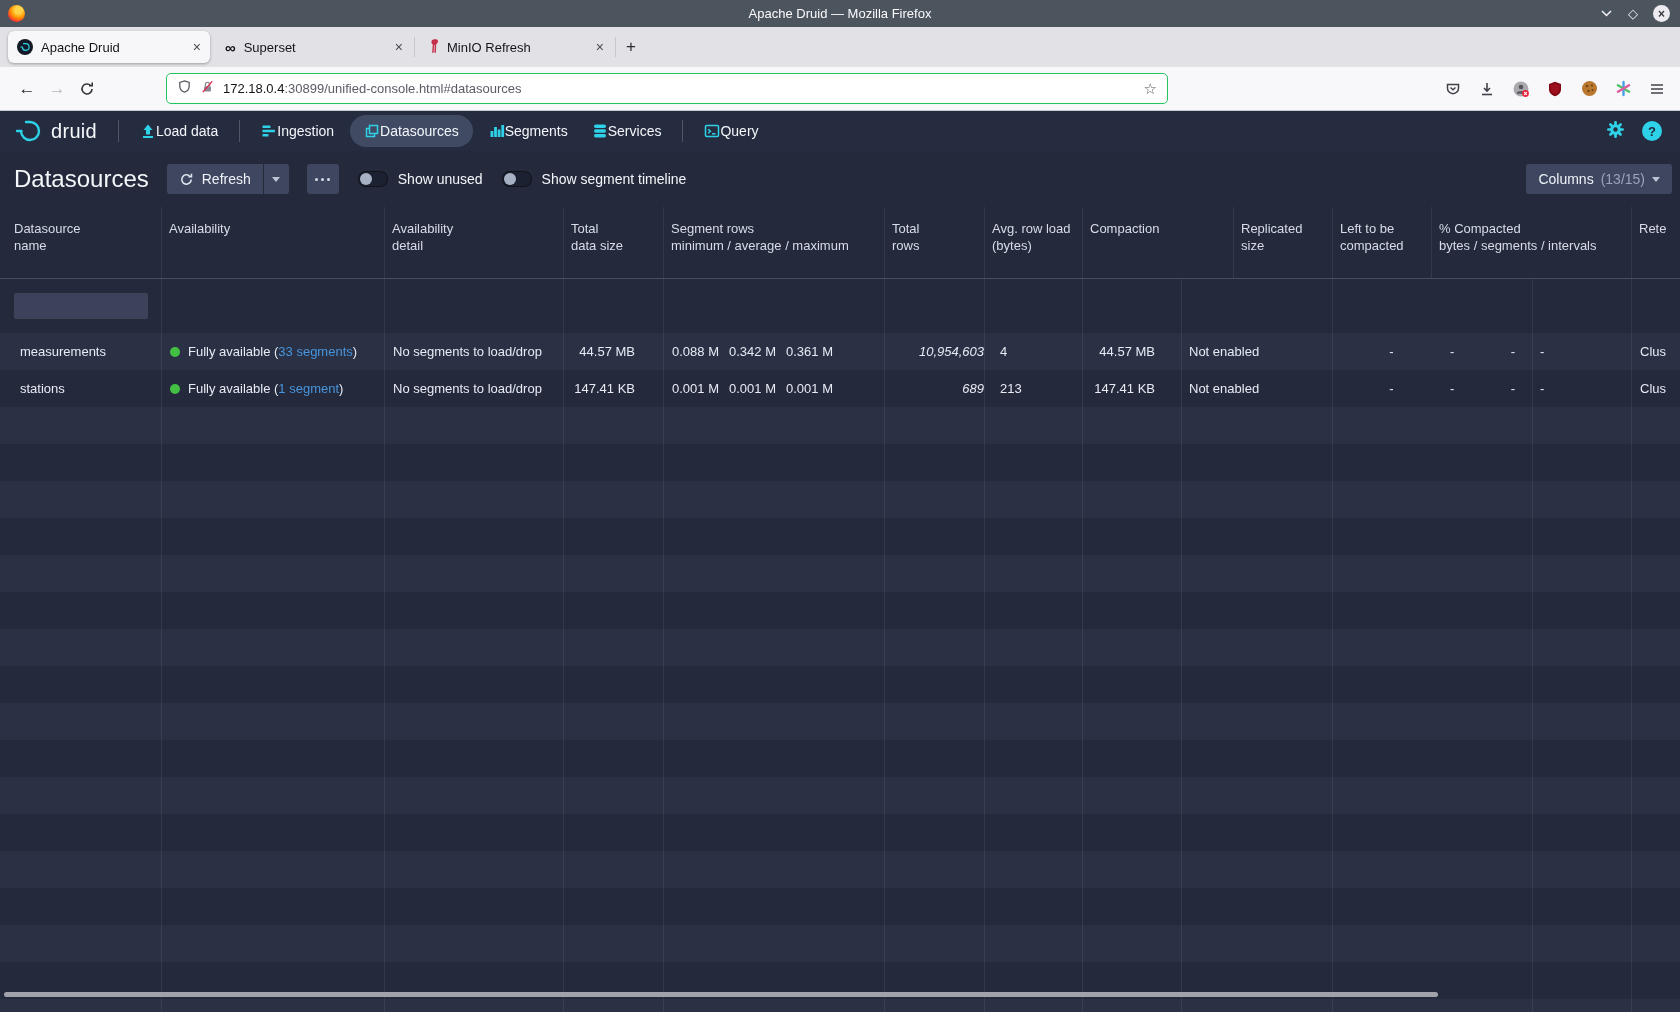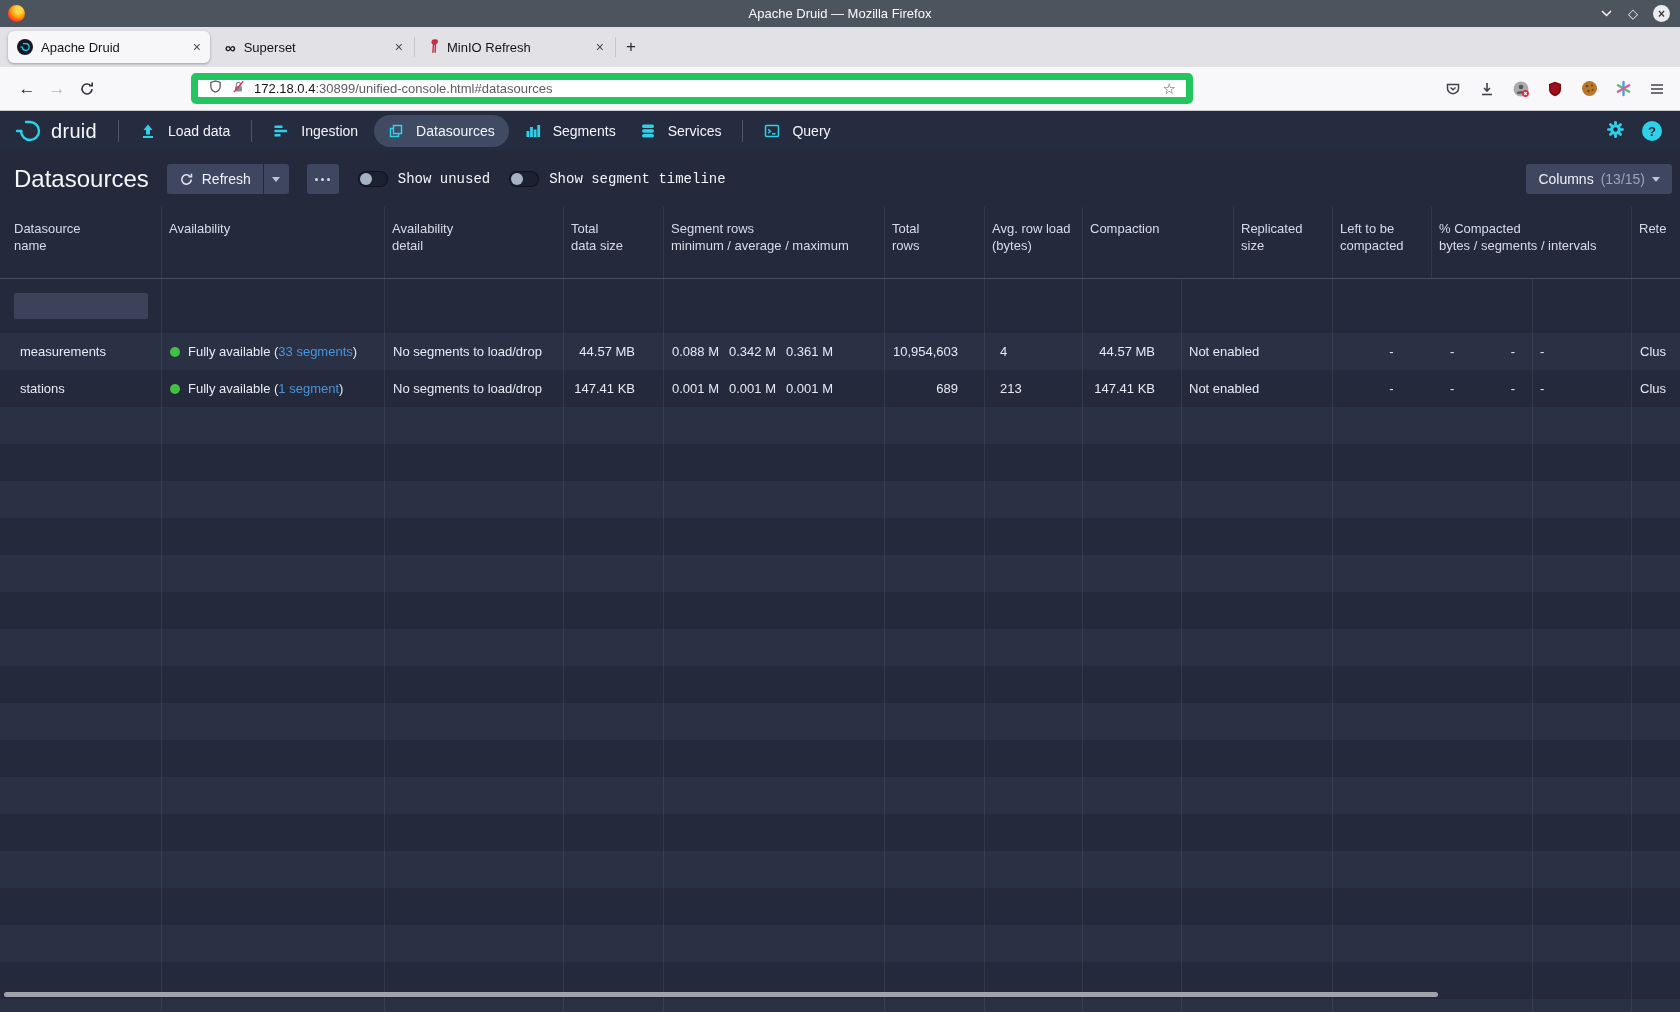--- a/index.html
+++ b/index.html
@@ -25,72 +25,72 @@
   .tab-close { margin-left:auto; color:#4a4a52; font-size:14px; }
   .tab-sep { width:1px; height:20px; background:#c6c6cc; }
   .newtab { width:30px; height:30px; display:flex; align-items:center; justify-content:center; font-size:17px; color:#2a2a2e; }
   .fav-druid { width:16px; height:16px; border-radius:50%; background:#141927; display:flex; align-items:center; justify-content:center; flex:none; }
   .fav-superset { font-size:15px; font-weight:bold; color:#0f0f14; line-height:1; flex:none; }
 
   .toolbar { height:44px; background:#f8f8fa; border-bottom:1px solid #c9c9cf; display:flex; align-items:center; padding:0 12px; }
   .tbtn { width:30px; height:30px; display:flex; align-items:center; justify-content:center; font-size:17px; }
   .arrow-back { color:#2c2c30; }
   .arrow-fwd { color:#b7b7bd; }
-  .urlfield { margin-left:89px; width:1002px; height:31px; background:#ffffff; border:7px solid #22c55e; border-radius:5px;
+  .urlfield { margin-left:64px; width:1002px; height:31px; background:#ffffff; border:1px solid #22c55e; border-radius:5px;
               display:flex; align-items:center; padding:0 10px; gap:8px; }
   .url-text { font-size:13px; color:#5b5b66; white-space:nowrap; overflow:hidden; flex:1; }
   .url-host { color:#15141a; }
   .url-star { color:#55555f; font-size:15px; }
   .right-icons { margin-left:auto; display:flex; align-items:center; gap:16px; padding-right:2px; }
   .ri { width:18px; height:18px; display:flex; align-items:center; justify-content:center; position:relative; }
 
   
   .druidnav { height:40px; background:#262c3f; display:flex; align-items:center; padding:0 14px; }
   .brand { display:flex; align-items:center; gap:7px; margin-right:12px; }
   .brand-name { color:#f5f8fb; font-size:20px; letter-spacing:.3px; }
   .nav-sep { width:1px; height:22px; background:rgba(255,255,255,.2); margin:0 9px; }
-  .nav-item { display:flex; align-items:center; gap:12px; padding:0 12px; height:40px; color:#f2f6fa; font-size:14px; }
+  .nav-item { display:flex; align-items:center; gap:0; padding:0 12px; height:40px; color:#f2f6fa; font-size:14px; }
   .nav-item.active { background:#404a63; border-radius:17px; height:32px; margin:0 4px; padding:0 14px; }
   .nav-right { margin-left:auto; display:flex; align-items:center; gap:17px; padding-right:4px; }
   .help-circle { width:20px; height:20px; border-radius:50%; background:#2ed2e8; color:#222839; font-size:13px; font-weight:bold;
                  display:flex; align-items:center; justify-content:center; }
 
   
   .controls { height:56px; display:flex; align-items:center; padding:0 14px; position:relative; }
   .page-title { font-size:24px; color:#f5f8fa; font-weight:500; margin-right:18px; }
   .btn { background:#3f4760; color:#eef2f8; font-size:14px; height:30px; display:flex; align-items:center; border-radius:3px; }
   .refresh-main { padding:0 12px; gap:8px; border-radius:3px 0 0 3px; }
   .refresh-caret { width:26px; justify-content:center; border-left:1px solid rgba(0,0,0,.4); border-radius:0 3px 3px 0; }
   .caret { width:0; height:0; border-left:4px solid transparent; border-right:4px solid transparent; border-top:5px solid #bcc4d6; }
   .more-btn { width:32px; justify-content:center; gap:3px; margin-left:18px; }
   .dotm { width:3px; height:3px; border-radius:50%; background:#d6dce8; }
   .switch-group { display:flex; align-items:center; margin-left:19px; }
   .switch { width:30px; height:16px; border-radius:8px; background:#1b2130; position:relative; box-shadow:inset 0 0 0 1px rgba(0,0,0,.4); }
   .knob { position:absolute; left:2px; top:2px; width:12px; height:12px; border-radius:50%; background:#a6b1c4; }
-  .switch-label { color:#f2f6fa; font-size:14px; margin-left:10px;font-family:Liberation Mono, monospace; }
+  .switch-label { color:#f2f6fa; font-size:14px; margin-left:10px; }
   .columns-btn { position:absolute; right:8px; padding:0 12px; gap:7px;text-align:right; }
   .col-count { color:#9aa3b8; }
 
   
   .cell, .hcell { flex:none; border-right:1px solid rgba(255,255,255,.07); height:100%; overflow:hidden; }
   .c1{width:162px} .c2{width:223px} .c3{width:179px} .c4{width:100px} .c5{width:221px} .c6{width:100px}
   .c7{width:98px} .c8{width:99px} .c9{width:151px} .c10{width:200px} .c11{width:99px} .c12{width:200px}
   .thead { display:flex; height:72px; border-bottom:1px solid rgba(255,255,255,.17); }
   .hcell { padding:13px 6px 0 7px; font-size:13px; color:#d7dce8; line-height:17px; }
   .hcell.c1 { padding-left:14px; }
   .tfilter { display:flex; height:54px; background:#242a3c; }
   .filter-input { width:136px; height:28px; margin:13px 0 0 13px; background:#3b425a; border:1px solid rgba(0,0,0,.35);
                   border-radius:3px; outline:none; color:#eef2f8; font-size:13px; padding:0 8px; }
   .trow { display:flex; height:37px; align-items:stretch; font-size:13px; color:#e6ebf4; }
   .trow.light { background:#2a3144; }
   .trow.dark { background:#242a3c; }
   .cell { display:flex; align-items:center; padding-left:8px; }
   .cell.c1 { padding-left:20px; }
   .cell.c4 { justify-content:flex-end; padding-right:28px; padding-left:0; }
-  .cell.c6 { justify-content:flex-end; padding-right:26px; padding-left:0; }
+  .cell.c6 { justify-content:flex-end; padding-left:0;font-style:italic; }
   .cell.c8 { justify-content:flex-end; padding-right:26px; padding-left:0; }
   .cell.c7 { padding-left:15px; }
   .cell.c9 { padding-left:7px; }
   .cell.c11 { padding-left:7px; }
   .seg-val { display:inline-block; width:57px; }
   .pct-val { display:inline-block; width:61px; text-align:right; }
   .cell.c10 { padding-left:0; padding-right:17px; }
   .dot { width:10px; height:10px; border-radius:50%; background:#43c043; margin-right:8px; flex:none; }
   .link { color:#4794dd; text-decoration:none; }
 

